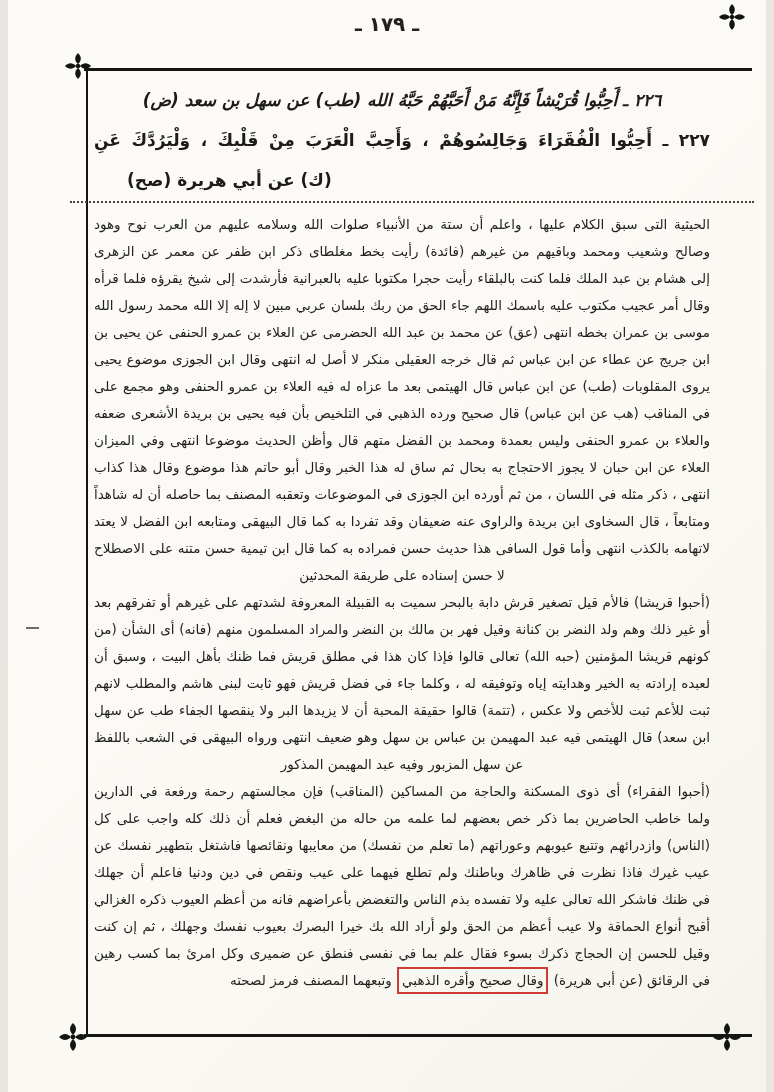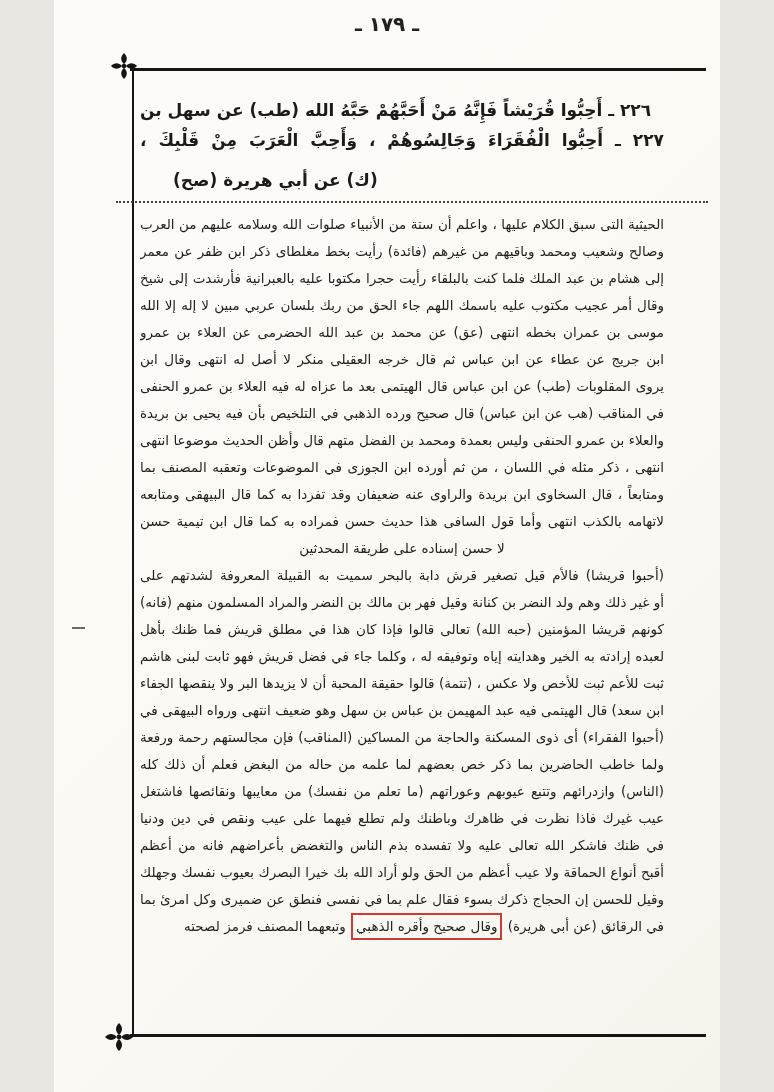--- a/index.html
+++ b/index.html
@@ -1,18 +1,18 @@
 <!DOCTYPE html>
 <html lang="ar" dir="rtl"><head>
 <meta charset="utf-8">
 <style>
   html,body{margin:0;padding:0;background:#e8e6e0;}
   .page{
     position:relative;
-    width:666px;height:1092px;
+    width:758px;height:1092px;
     margin:0 auto;
     background:linear-gradient(135deg,#fcfbf7 0%,#faf9f4 60%,#f4f3ec 100%);
     overflow:hidden;
     font-family:"DejaVu Sans",sans-serif;
     color:#1c1b18;
     direction:rtl;
   }
   .page-number{
     position:absolute;top:12px;left:0;right:0;
     text-align:center;font-size:20px;font-weight:700;
@@ -27,21 +27,21 @@
   .orn-tr{left:710px;top:3px;}
   .orn-bl{left:52px;top:1022px;}
   .orn-br{left:706px;top:1022px;}
   .margin-mark{position:absolute;left:18px;top:627px;width:13px;height:2px;background:#6d6a63;}
   .content{position:absolute;right:56px;left:86px;top:0;}
   .hadith-line{
     position:absolute;right:0;left:0;
     font-size:17px;font-weight:700;line-height:36px;height:38px;
     direction:rtl;overflow:hidden;white-space:normal;
   }
-  .h226{top:92px;text-align:left;}
+  .h226{top:82px;text-align:center;font-style:italic;}
   .h227a{top:122px;text-align:justify;text-align-last:justify;}
   .h227b{top:162px;text-align:left;text-align-last:left;margin-left:33px;}
   .divider{
     position:absolute;left:62px;right:12px;top:201px;
     border-top:2px dotted #44423c;height:0;
   }
   .commentary{position:absolute;right:56px;left:86px;top:211px;}
   .cline{
     height:27px;line-height:27px;overflow:hidden;
     font-size:13.5px;direction:rtl;
@@ -127,30 +127,32 @@
   <div class="commentary">
       <div class="cline"><span>الحيثية التى سبق الكلام عليها ، واعلم أن ستة من الأنبياء صلوات الله وسلامه عليهم من العرب نوح وهود وإسماعيل</span></div>
       <div class="cline"><span>وصالح وشعيب ومحمد وباقيهم من غيرهم (فائدة) رأيت بخط مغلطاى ذكر ابن ظفر عن معمر عن الزهرى أشخصت</span></div>
       <div class="cline"><span>إلى هشام بن عبد الملك فلما كنت بالبلقاء رأيت حجرا مكتوبا عليه بالعبرانية فأرشدت إلى شيخ يقرؤه فلما قرأه ضحك</span></div>
       <div class="cline"><span>وقال أمر عجيب مكتوب عليه باسمك اللهم جاء الحق من ربك بلسان عربي مبين لا إله إلا الله محمد رسول الله وكتبه</span></div>
       <div class="cline"><span>موسى بن عمران بخطه انتهى (عق) عن محمد بن عبد الله الحضرمى عن العلاء بن عمرو الحنفى عن يحيى بن بريدة عن</span></div>
       <div class="cline"><span>ابن جريج عن عطاء عن ابن عباس ثم قال خرجه العقيلى منكر لا أصل له انتهى وقال ابن الجوزى موضوع يحيى</span></div>
       <div class="cline"><span>يروى المقلوبات (طب) عن ابن عباس قال الهيتمى بعد ما عزاه له فيه العلاء بن عمرو الحنفى وهو مجمع على ضعفه (ك)</span></div>
       <div class="cline"><span>في المناقب (هب عن ابن عباس) قال صحيح ورده الذهبي في التلخيص بأن فيه يحيى بن بريدة الأشعرى ضعفه أحمد وغيره</span></div>
       <div class="cline"><span>والعلاء بن عمرو الحنفى وليس بعمدة ومحمد بن الفضل متهم قال وأظن الحديث موضوعا انتهى وفي الميزان ترجمة</span></div>
+      <div class="cline"><span>العلاء عن ابن حبان لا يجوز الاحتجاج به بحال ثم ساق له هذا الخبر وقال أبو حاتم هذا موضوع وقال هذا كذاب</span></div>
       <div class="cline"><span>انتهى ، ذكر مثله في اللسان ، من ثم أورده ابن الجوزى في الموضوعات وتعقبه المصنف بما حاصله أن له شاهداً</span></div>
       <div class="cline"><span>ومتابعاً ، قال السخاوى ابن بريدة والراوى عنه ضعيفان وقد تفردا به كما قال البيهقى ومتابعه ابن الفضل لا يعتد به</span></div>
       <div class="cline"><span>لاتهامه بالكذب انتهى وأما قول السافى هذا حديث حسن فمراده به كما قال ابن تيمية حسن متنه على الاصطلاح العام</span></div>
       <div class="cline center"><span>لا حسن إسناده على طريقة المحدثين</span></div>
       <div class="cline"><span>(أحبوا قريشا) فالأم قيل تصغير قرش دابة بالبحر سميت به القبيلة المعروفة لشدتهم على غيرهم أو تفرقهم بعد اجتماعهم</span></div>
       <div class="cline"><span>أو غير ذلك وهم ولد النضر بن كنانة وقيل فهر بن مالك بن النضر والمراد المسلمون منهم (فانه) أى الشأن (من أحبهم) من حيث</span></div>
       <div class="cline"><span>كونهم قريشا المؤمنين (حبه الله) تعالى قالوا فإذا كان هذا في مطلق قريش فما ظنك بأهل البيت ، وسبق أن محبة الله تعالى</span></div>
       <div class="cline"><span>لعبده إرادته به الخير وهدايته إياه وتوفيقه له ، وكلما جاء في فضل قريش فهو ثابت لبنى هاشم والمطلب لانهم أخص وما</span></div>
       <div class="cline"><span>ثبت للأعم ثبت للأخص ولا عكس ، (تتمة) قالوا حقيقة المحبة أن لا يزيدها البر ولا ينقصها الجفاء  طب عن سهل</span></div>
       <div class="cline"><span>ابن سعد) قال الهيتمى فيه عبد المهيمن بن عباس بن سهل وهو ضعيف انتهى ورواه البيهقى في الشعب باللفظ المذكور</span></div>
+      <div class="cline center"><span>عن سهل المزبور وفيه عبد المهيمن المذكور</span></div>
       <div class="cline"><span>(أحبوا الفقراء) أى ذوى المسكنة والحاجة من المساكين (المناقب) فإن مجالستهم رحمة ورفعة في الدارين</span></div>
       <div class="cline"><span>ولما خاطب الحاضرين بما ذكر خص بعضهم لما علمه من حاله من البغض فعلم أن ذلك كله واجب على كل مسلم</span></div>
       <div class="cline"><span>(الناس) وازدرائهم وتتبع عيوبهم وعوراتهم (ما تعلم من نفسك) من معايبها ونقائصها فاشتغل بتطهير نفسك عن</span></div>
       <div class="cline"><span>عيب غيرك فاذا نظرت في ظاهرك وباطنك ولم تطلع فيهما على عيب ونقص في دين ودنيا فاعلم أن جهلك بعيوب نفسك</span></div>
       <div class="cline"><span>في ظنك فاشكر الله تعالى عليه ولا تفسده بذم الناس والتغضض بأعراضهم فانه من أعظم العيوب ذكره الغزالي</span></div>
       <div class="cline"><span>أقبح أنواع الحماقة ولا عيب أعظم من الحق ولو أراد الله بك خيرا البصرك بعيوب نفسك وجهلك ، ثم إن كنت صادقا</span></div>
       <div class="cline"><span>وقيل للحسن إن الحجاج ذكرك بسوء فقال علم بما في نفسى فنطق عن ضميرى وكل امرئ بما كسب رهين </span><span class="redbox">(ك)</span></div>
       <div class="cline right"><span>في الرقائق (عن أبي هريرة) </span><span class="redbox">وقال صحيح وأقره الذهبي</span><span> وتبعهما المصنف فرمز لصحته</span></div>
     </div>
 

